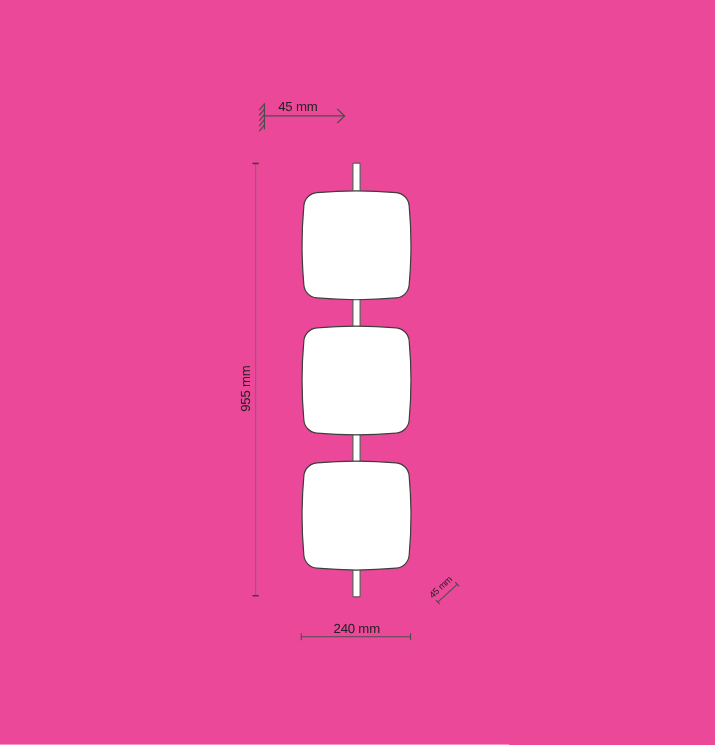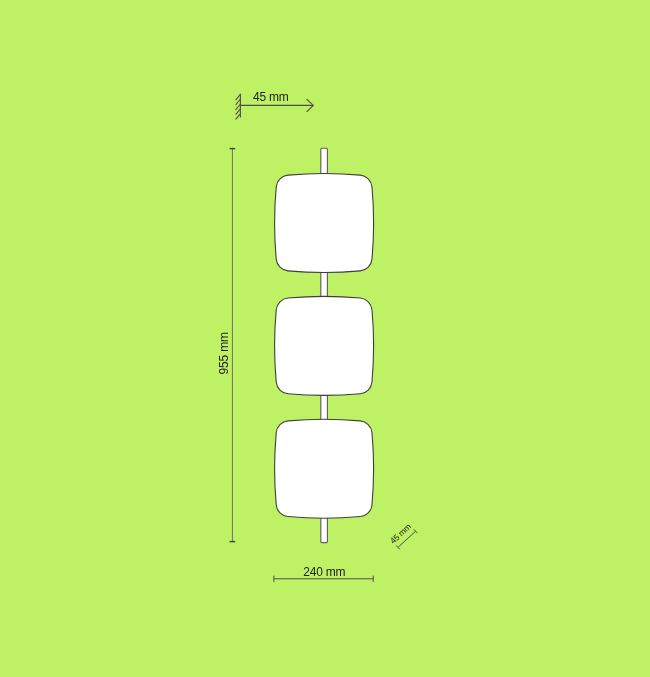--- a/index.html
+++ b/index.html
@@ -1,16 +1,16 @@
 <!DOCTYPE html>
 <html><head>
 <meta charset="utf-8">
 <style>
   html,body{margin:0;padding:0;background:#ffffff;}
-  .wrap{width:650px;height:677px;position:relative;background:#bef264;overflow:hidden;}
+  .wrap{width:650px;height:677px;position:relative;background:#ec4899;overflow:hidden;}
   svg{display:block;}
   text{font-family:"Liberation Sans", sans-serif;fill:#212121;}
 </style>
 </head>
 <body>
 <div class="wrap">
 <svg width="650" height="677" viewBox="0 0 650 677">
   <defs>
     <path id="shade" d="M -36.11 -47.87 A 400 400 0 0 1 36.11 -47.87 A 13 13 0 0 1 47.87 -36.11 A 400 400 0 0 1 47.87 36.11 A 13 13 0 0 1 36.11 47.87 A 400 400 0 0 1 -36.11 47.87 A 13 13 0 0 1 -47.87 36.11 A 400 400 0 0 1 -47.87 -36.11 A 13 13 0 0 1 -36.11 -47.87 Z"></path>
   </defs>

